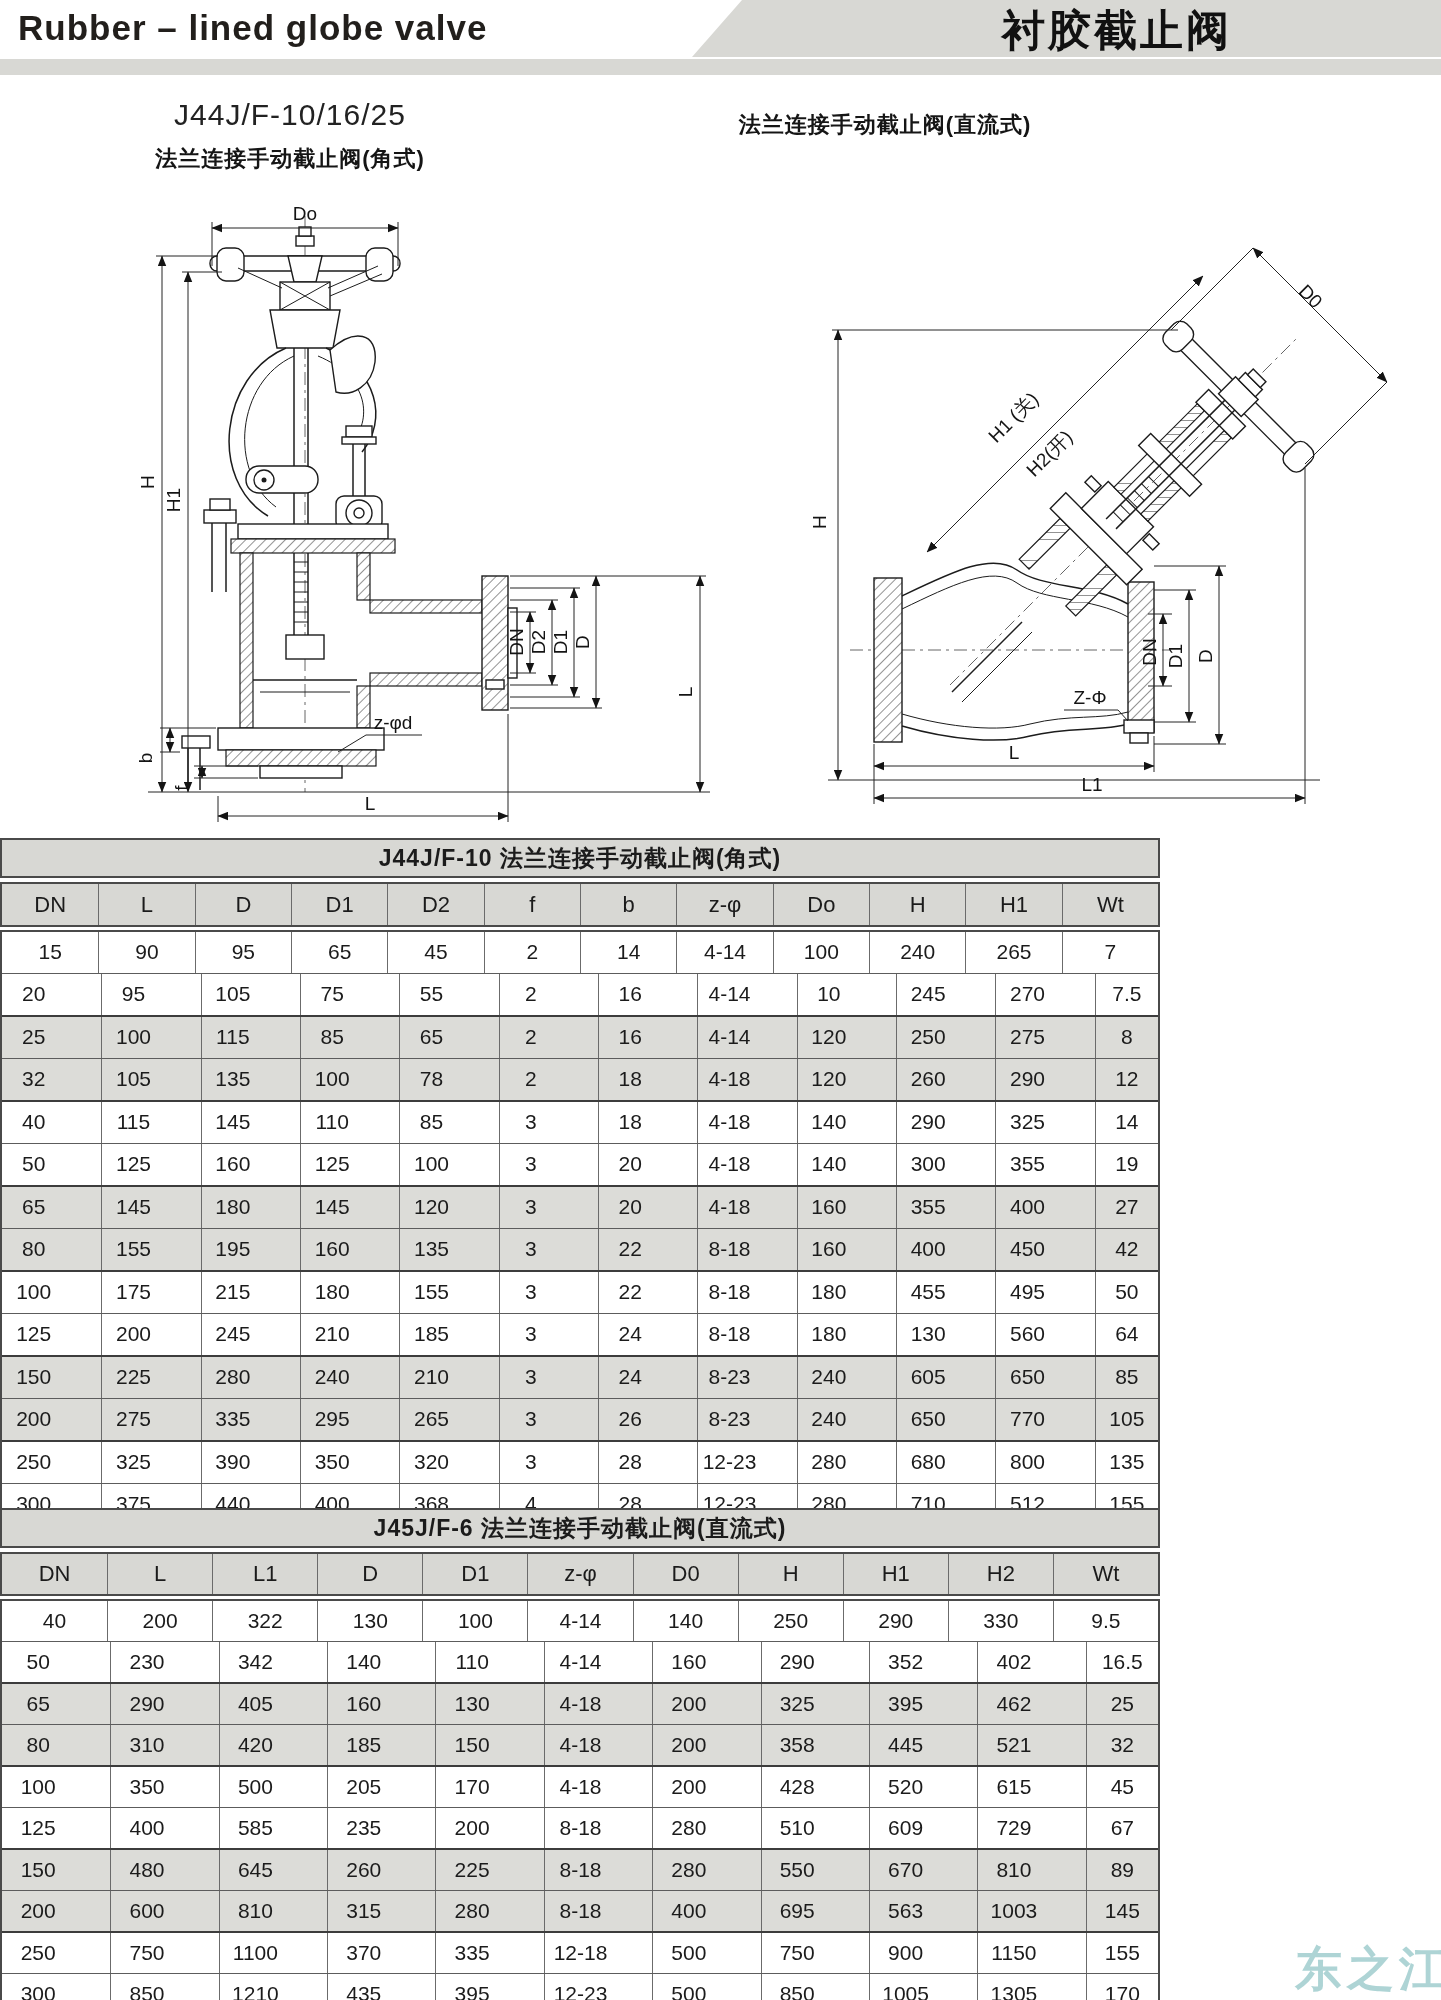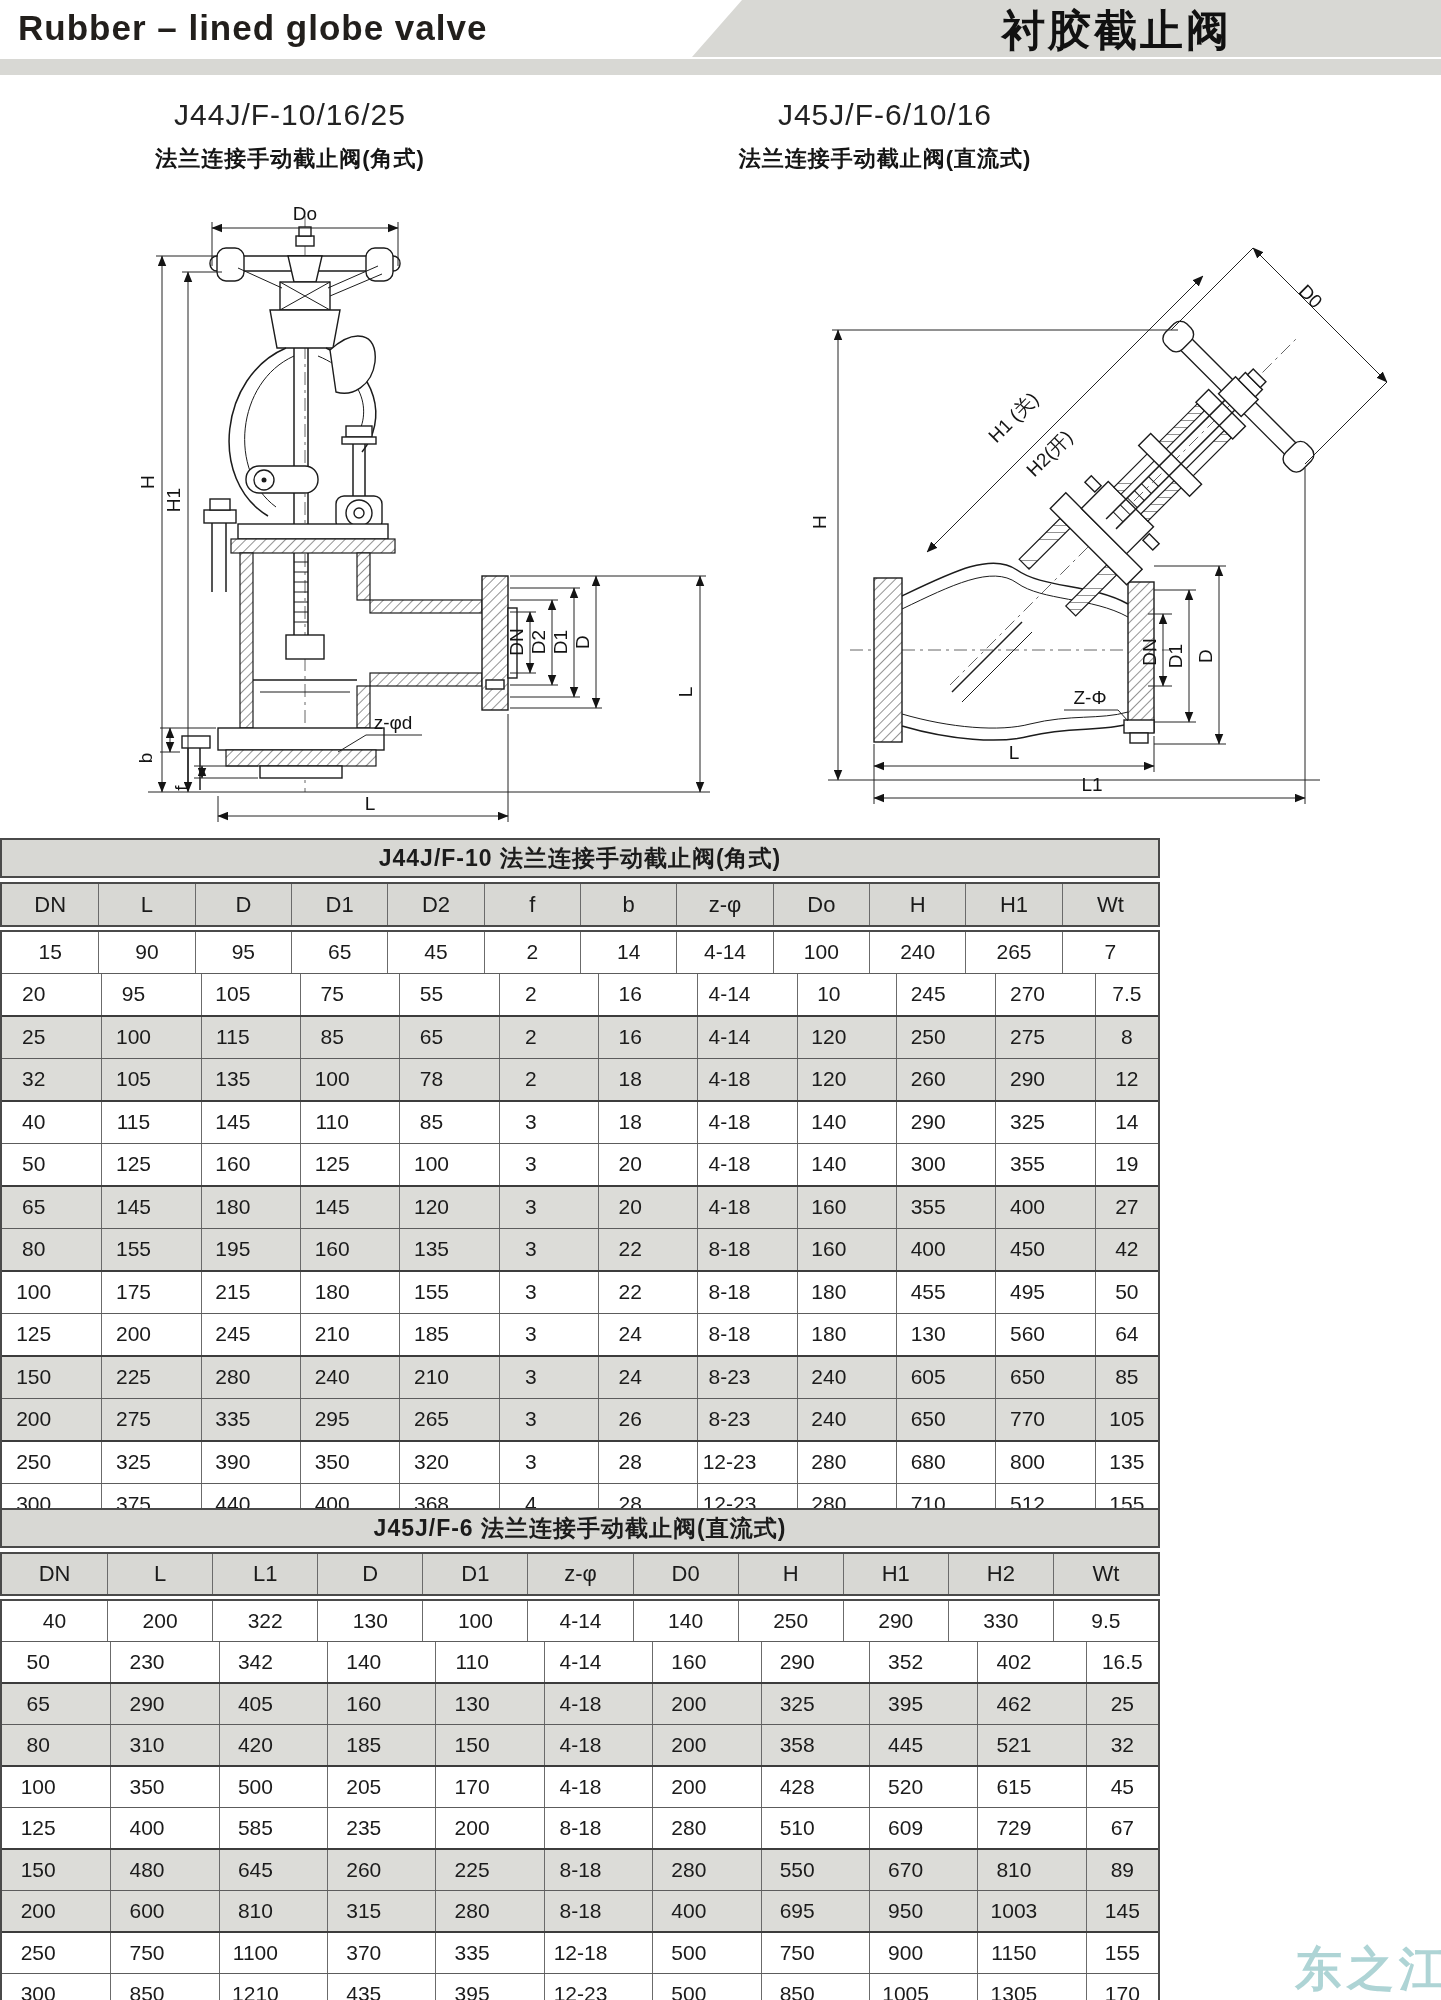--- a/index.html
+++ b/index.html
@@ -66,21 +66,20 @@
   <div class="h-poly"></div>
   <div class="h-band"></div>
   <div class="h-en">Rubber – lined globe valve</div>
   <div class="h-zh">衬胶截止阀</div>
 
   <div class="sub sub-left">
     <div class="model">J44J/F-10/16/25</div>
     <div class="name">法兰连接手动截止阀(角式)</div>
   </div>
   <div class="sub sub-right">
-    <div class="model">J45J/F-6/10/16</div>
     <div class="name">法兰连接手动截止阀(直流式)</div>
   </div>
 
   <svg class="dwg dwg-left" width="700" height="655" viewBox="0 0 700 655" role="img">
     <defs>
       <marker id="arrL" viewBox="0 0 10 8" refX="9.5" refY="4" markerWidth="11" markerHeight="9" orient="auto-start-reverse">
           <path d="M0,0 L10,4 L0,8 Z" fill="#141414"></path>
         </marker>
       <pattern id="hatchL" width="7" height="7" patternUnits="userSpaceOnUse" patternTransform="rotate(45)">
         <rect width="7" height="7" fill="#fff"></rect>
@@ -650,21 +649,21 @@
         </div>
         <div class="tr g">
           <div class="td">200</div>
           <div class="td">600</div>
           <div class="td">810</div>
           <div class="td">315</div>
           <div class="td">280</div>
           <div class="td">8-18</div>
           <div class="td">400</div>
           <div class="td">695</div>
-          <div class="td">950</div>
+          <div class="td">563</div>
           <div class="td">1003</div>
           <div class="td">145</div>
         </div>
         <div class="tr w grp">
           <div class="td">250</div>
           <div class="td">750</div>
           <div class="td">1100</div>
           <div class="td">370</div>
           <div class="td">335</div>
           <div class="td">12-18</div>

